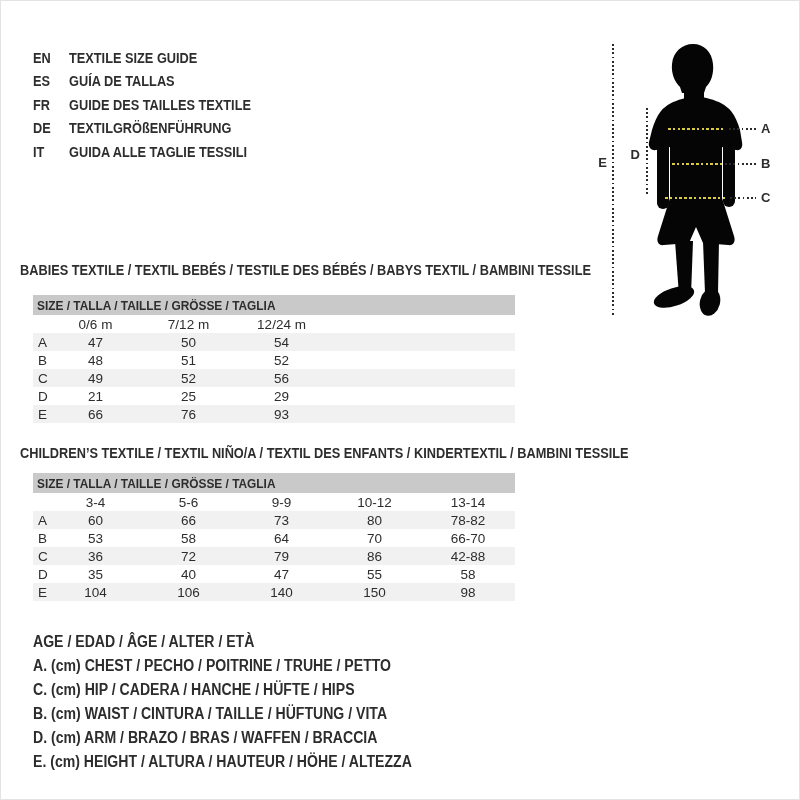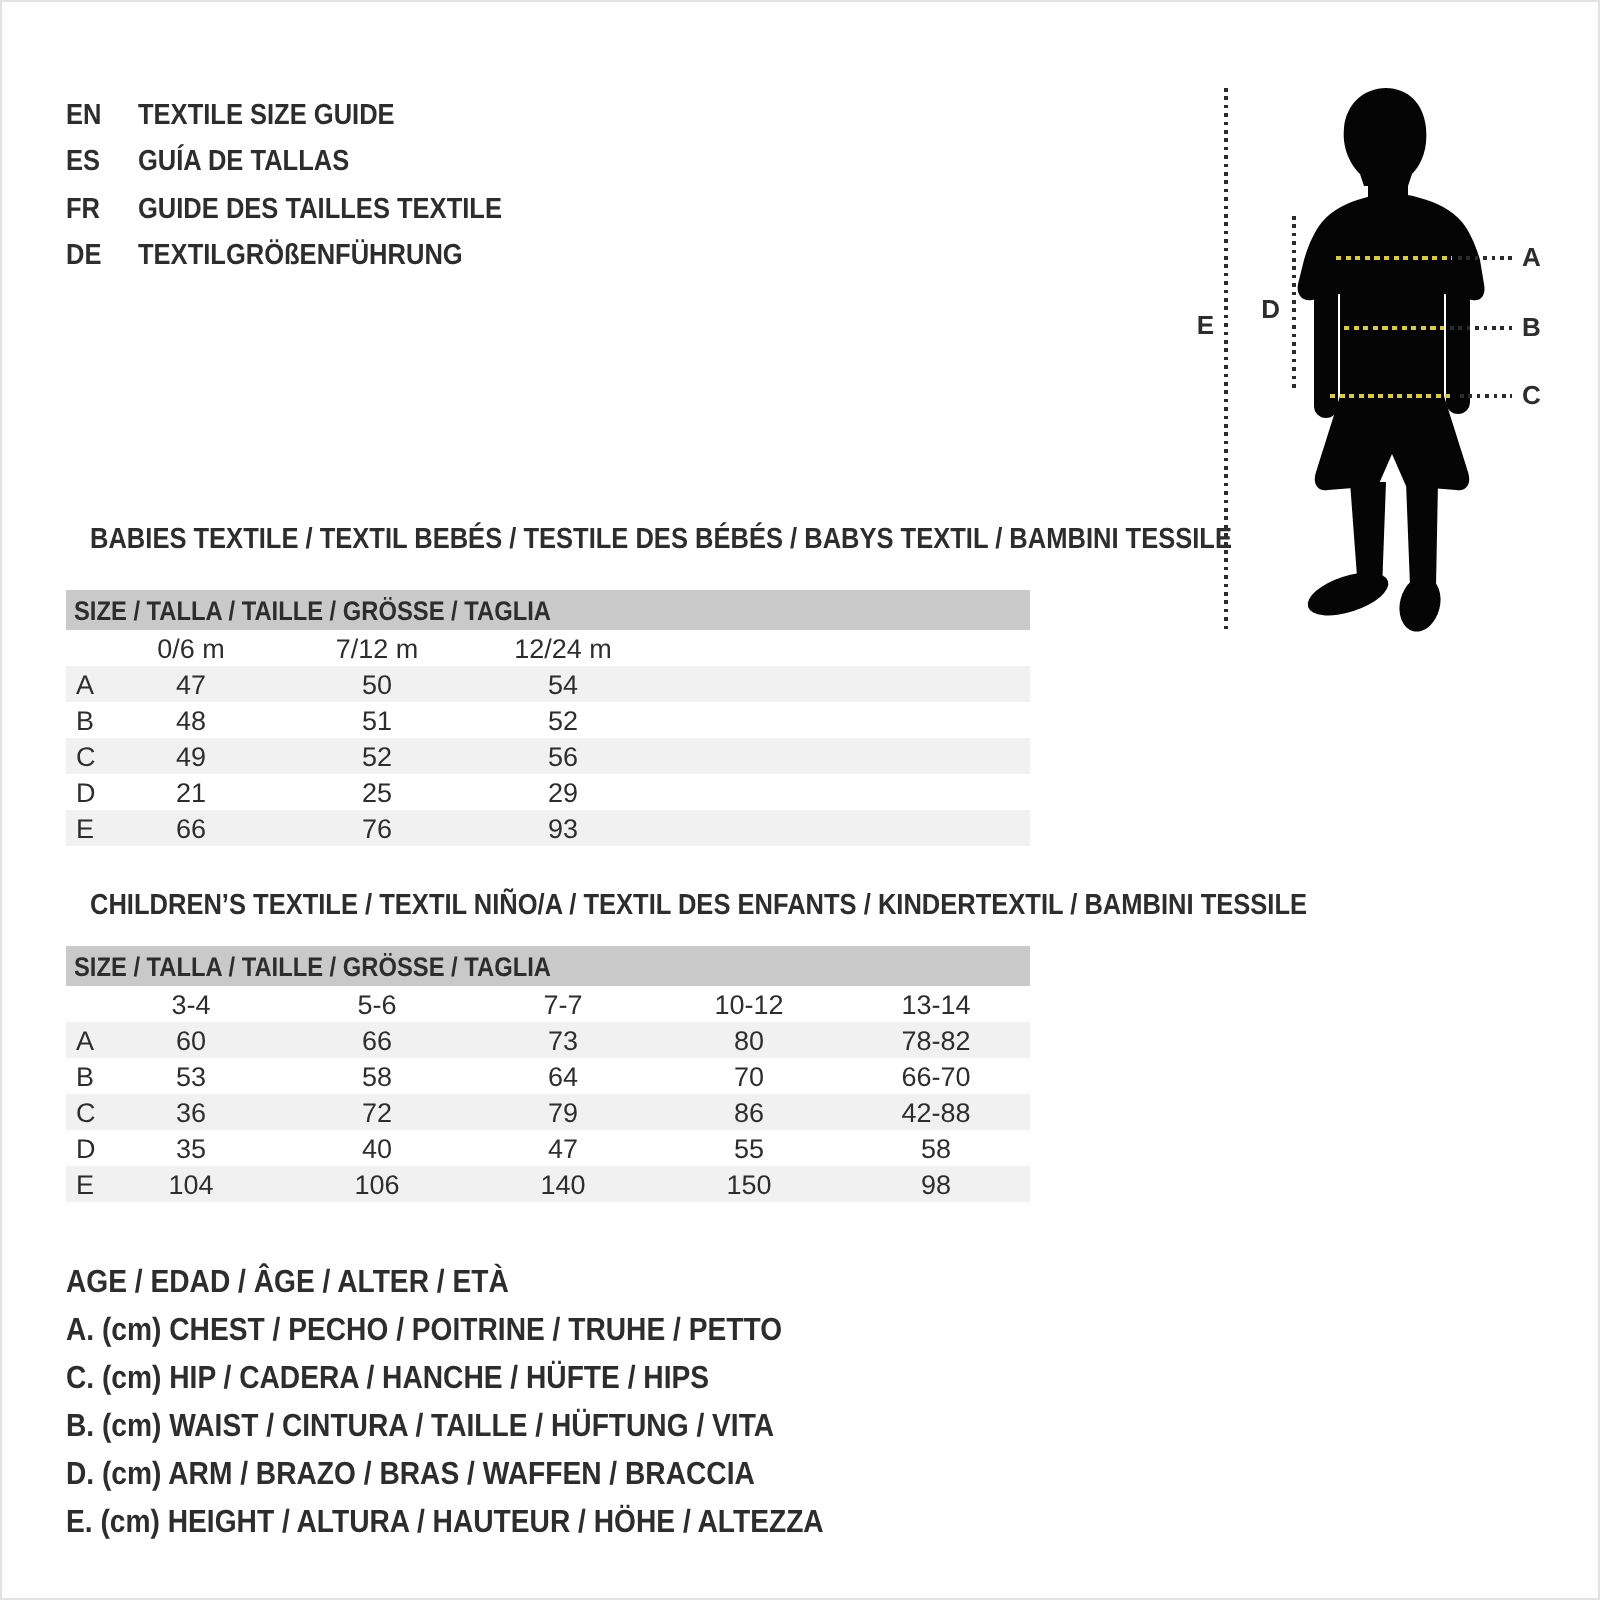--- a/index.html
+++ b/index.html
@@ -9,21 +9,21 @@
     font-family:"Liberation Sans", sans-serif; color:#2d2d2d;
   }
   .cond { display:inline-block; transform:scaleX(0.88); transform-origin:0 50%; white-space:nowrap; }
 
   
   .langs { position:absolute; left:32px; top:41px; }
   .lang-row { display:flex; height:23.5px; align-items:flex-end; font-weight:700; font-size:14.5px; }
   .lang-code { width:36px; flex:0 0 36px; }
 
   
-  .section-title { position:absolute; left:44px; height:16px; font-weight:700; font-size:14.5px; line-height:16px; }
+  .section-title { position:absolute; left:19px; height:16px; font-weight:700; font-size:14.5px; line-height:16px; }
 
   
   table.sizes { position:absolute; left:32px; width:482px; border-collapse:collapse; table-layout:fixed; font-size:13.5px; }
   table.sizes td { height:18px; padding:0; text-align:center; vertical-align:middle; }
   table.sizes td.rowlabel { text-align:left; padding-left:5px; }
   tr.bar td { background:#c9c9c9; height:20px; text-align:left; padding-left:4px; font-weight:700;margin-top:45px; }
   tr.stripe td { background:#f1f1f1; }
 
   
   .legend { position:absolute; left:32px; top:629px; }
@@ -53,20 +53,24 @@
       <span class="lang-code"><span class="cond">ES</span></span>
       <span class="cond">GUÍA DE TALLAS</span>
     </div>
     <div class="lang-row">
       <span class="lang-code"><span class="cond">FR</span></span>
       <span class="cond">GUIDE DES TAILLES TEXTILE</span>
     </div>
     <div class="lang-row">
       <span class="lang-code"><span class="cond">DE</span></span>
       <span class="cond">TEXTILGRÖßENFÜHRUNG</span>
+    </div>
+    <div class="lang-row">
+      <span class="lang-code"><span class="cond">IT</span></span>
+      <span class="cond">GUIDA ALLE TAGLIE TESSILI</span>
     </div>
   </div>
 
   <svg class="silhouette" viewBox="0 0 100 275" xmlns="http://www.w3.org/2000/svg">
     <g fill="#050505">
       <path d="M47,1 C36,1 27,9 26,21 C25,31 29,39 34,44 L36,50 L58,50 L60,44 C65,39 68,31 67,21 C66,9 58,1 47,1 Z"></path>
       <rect x="38" y="42" width="20" height="20"></rect>
       <path d="M36,56 C28,58 20,62 15,68 C11,73 8,80 6,87 L3,99 C2,104 5,108 10,107 L24,104 L24,158 L76,158 L76,104 L90,107 C95,108 97,104 96,99 L94,87 C92,80 89,73 85,68 C80,62 72,58 64,56 C55,53 45,53 36,56 Z"></path>
       <rect x="11" y="90" width="12" height="76" rx="6"></rect>
       <rect x="77" y="88" width="12" height="76" rx="6"></rect>
@@ -176,21 +180,21 @@
         <col style="width:94px">
       </colgroup>
     <tbody>
         <tr class="bar">
       <td colspan="6"><span class="cond">SIZE / TALLA / TAILLE / GRÖSSE / TAGLIA</span></td>
     </tr>
     <tr>
       <td></td>
       <td>3-4</td>
       <td>5-6</td>
-      <td>7-7</td>
+      <td>9-9</td>
       <td>10-12</td>
       <td>13-14</td>
     </tr>
     <tr class="stripe">
       <td class="rowlabel">A</td>
       <td>60</td>
       <td>66</td>
       <td>73</td>
       <td>80</td>
       <td>78-82</td>

